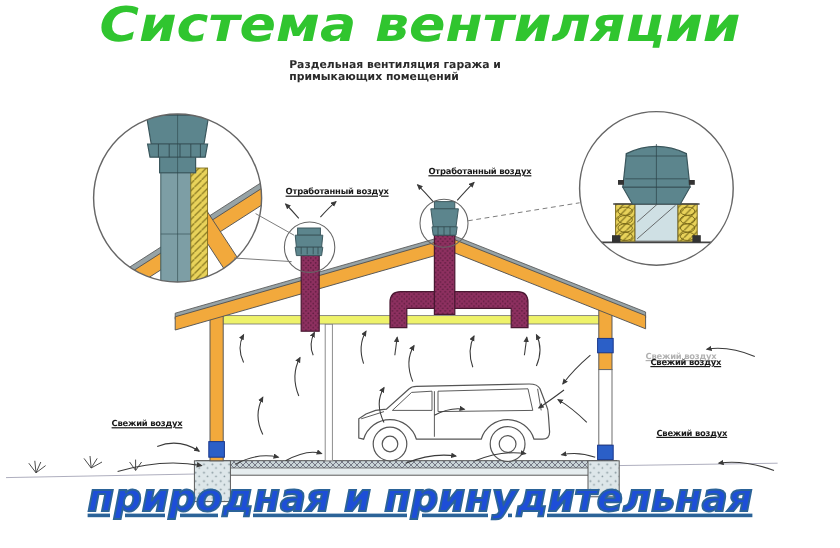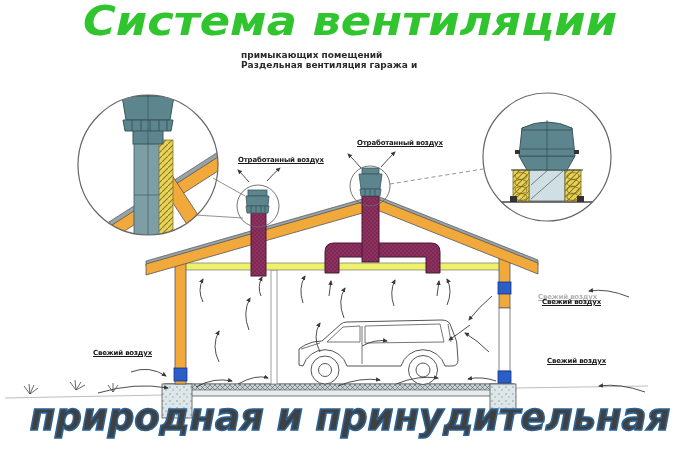--- a/index.html
+++ b/index.html
@@ -5,22 +5,22 @@
   html,body{margin:0;padding:0;background:#ffffff;}
   .stage{position:relative;width:700px;height:457px;background:#fff;overflow:hidden;
          font-family:"DejaVu Sans","Liberation Sans",sans-serif;}
   .stage svg{position:absolute;left:0;top:0;}
   .title-green{position:absolute;left:0;right:0;top:0px;text-align:center;
     font-size:40px;font-weight:bold;font-style:italic;color:#30c52f;
     transform:scaleX(1.12);transform-origin:50% 50%;white-space:nowrap;letter-spacing:0px;line-height:1.05;}
   .subtitle{position:absolute;left:241px;top:50px;font-size:9px;font-weight:700;
     color:#2a2a2a;line-height:1.15;}
   .title-blue{position:absolute;left:0;right:0;top:399px;text-align:center;
-    font-size:37px;font-weight:bold;font-style:italic;color:#404040;white-space:nowrap;
-    -webkit-text-stroke:1.6px #2b6398;letter-spacing:0px;line-height:1.05;}
+    font-size:32px;font-weight:bold;font-style:italic;color:#1d4ed8;white-space:nowrap;
+    -webkit-text-stroke:1.6px #2b6398;letter-spacing:0px;line-height:1.05;text-decoration:underline;}
   .lbl{position:absolute;font-size:7px;font-weight:700;color:#1a1a1a;
     letter-spacing:-0.2px;white-space:nowrap;text-decoration:underline;}
   .lbl.ghost{opacity:0.45;color:#555;}
 </style>
 </head>
 <body>
 
 <div class="stage">
 
 <svg width="700" height="457" viewBox="0 0 700 457">
@@ -216,22 +216,22 @@
 
   <g stroke="#777" stroke-width="0.8" fill="none">
     <path d="M213,178 L245,196"></path>
     <path d="M195,215 L243,218"></path>
     <path d="M390,184 L483,169" stroke-dasharray="4,3"></path>
   </g>
 </svg>
 
   <div class="title-green">Система вентиляции</div>
   <div class="subtitle">
+    <div>Раздельная вентиляция гаража и</div>
     <div>примыкающих помещений</div>
-    <div>Раздельная вентиляция гаража и</div>
   </div>
 
   <div class="lbl" style="left:238px;top:156px;">Отработанный воздух</div>
   <div class="lbl" style="left:357px;top:139px;">Отработанный воздух</div>
   <div class="lbl" style="left:93px;top:349px;">Свежий воздух</div>
   <div class="lbl ghost" style="left:538px;top:293px;">Свежий воздух</div>
   <div class="lbl" style="left:542px;top:298px;">Свежий воздух</div>
   <div class="lbl" style="left:547px;top:357px;">Свежий воздух</div>
 
   <div class="title-blue">природная и принудительная</div>

